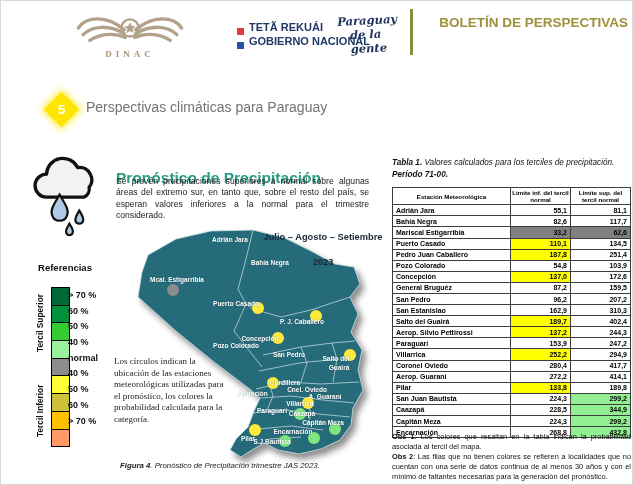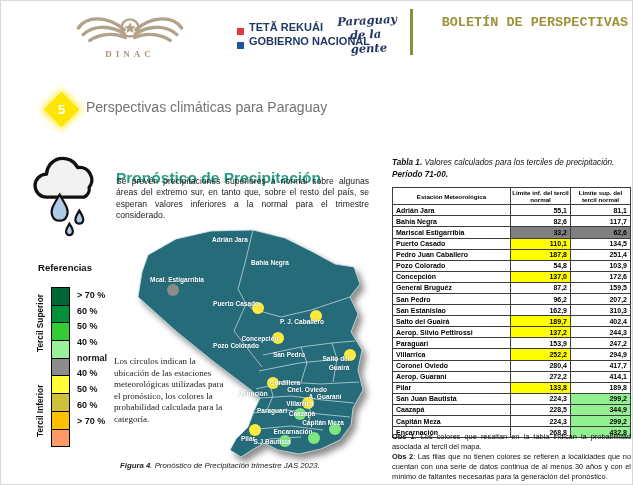--- a/index.html
+++ b/index.html
@@ -13,34 +13,34 @@
               letter-spacing:4px;color:#a89478;margin-top:-4px;}
   .gov{left:236px;top:20px;font-size:11px;font-weight:bold;color:#1f3864;line-height:1.25;}
   .gov-row{display:flex;align-items:flex-end;gap:5px;}
   .sq{width:7px;height:7px;display:inline-block;}
   .sq-red{background:#e0393e;} .sq-blue{background:#2155a3;}
   .brand{left:337px;top:13px;width:72px;font-family:"DejaVu Serif",serif;font-style:italic;
          font-weight:bold;color:#22355f;font-size:11.5px;line-height:1.2;transform:rotate(-3deg);}
   .brand-l2{margin-left:12px;}
   .hdr-divider{left:409px;top:8px;width:3px;height:46px;background:#7f923f;}
   .bulletin{left:408px;top:12px;width:219px;text-align:right;color:#9d9139;font-weight:bold;
-            font-size:13.5px;line-height:1.45;font-family:Liberation Mono, monospace;}
+            font-size:13.5px;line-height:1.45;}
 
   
   .badge{left:48px;top:96px;width:25px;height:25px;background:#ffe600;transform:rotate(45deg);
          box-shadow:0 0 7px 2px rgba(255,230,0,.75);display:flex;align-items:center;justify-content:center;}
   .badge span{transform:rotate(-45deg);color:#fff;font-weight:bold;font-size:13px;}
   .section-title{left:85px;top:98px;font-size:14px;font-weight:normal;color:#737373;}
 
   
   .cloud-icon{left:25px;top:146px;}
   .referencias{left:16px;top:261px;width:96px;text-align:center;font-weight:bold;font-size:9.5px;color:#111;}
   .legend-swatches{left:50px;top:287px;}
   .swatch{width:17px;height:16.7px;border:1px solid #000;margin-top:-1px;}
-  .legend-labels{left:76px;top:287px;}
+  .legend-labels{left:67px;top:287px;}
   .legend-label{height:16.7px;line-height:16.7px;font-size:9px;font-weight:bold;color:#111;margin-top:-1px;white-space:nowrap;}
   .tercil{width:15px;display:flex;align-items:center;justify-content:center;
           writing-mode:vertical-rl;transform:rotate(180deg);
           font-size:8.3px;font-weight:bold;color:#111;white-space:nowrap;}
   .tercil-sup{left:31px;top:289px;height:66px;}
   .tercil-inf{left:31px;top:377px;height:66px;}
 
   
   .forecast-heading{left:115px;top:168px;font-size:15.5px;font-weight:bold;color:#2a9d85;}
   .forecast-body{left:115px;top:175px;width:253px;font-size:8.6px;line-height:1.33;
@@ -150,20 +150,24 @@
       <div class="legend-label">normal</div>
       <div class="legend-label">40 %</div>
       <div class="legend-label">50 %</div>
       <div class="legend-label">60 %</div>
       <div class="legend-label">&gt; 70 %</div>
     </div>
 
   <div class="abs forecast-heading">Pronóstico de Precipitación</div>
   <div class="abs forecast-body">Se prevén precipitaciones superiores a normal sobre algunas áreas del extremo sur, en tanto que, sobre el resto del país, se esperan valores inferiores a la normal para el trimestre considerado.</div>
 
+  <div class="abs period">
+    <div>Julio – Agosto – Setiembre</div>
+    <div class="period-year">2023</div>
+  </div>
 
   <svg class="abs map-svg" width="262" height="246" viewBox="126 222 262 246">
     <path class="country" d="M147,254 L175,238 L210,230 L252,229 L284,237 L312,251 L334,263 L353,266 L359,283 L349,296
          L357,313 L350,331 L361,349 L357,369 L362,389 L352,407 L350,424 L339,439 L320,448 L298,453
          L277,449 L263,442 L251,449 L240,456 L229,449 L235,438 L247,426 L253,410 L259,397 L250,389
          L213,361 L176,331 L137,296 L141,271 Z"></path>
     <g class="dept">
         <polyline points="252,229 244,262 237,288 245,303 252,308"></polyline>
         <polyline points="245,303 233,330 250,352 261,366"></polyline>
         <polyline points="252,308 280,316 310,309 349,296"></polyline>

